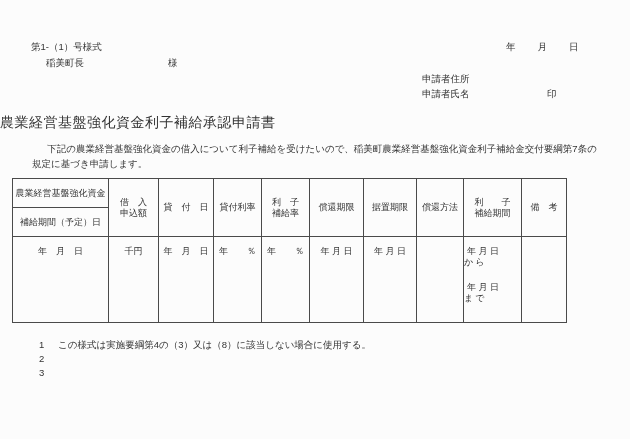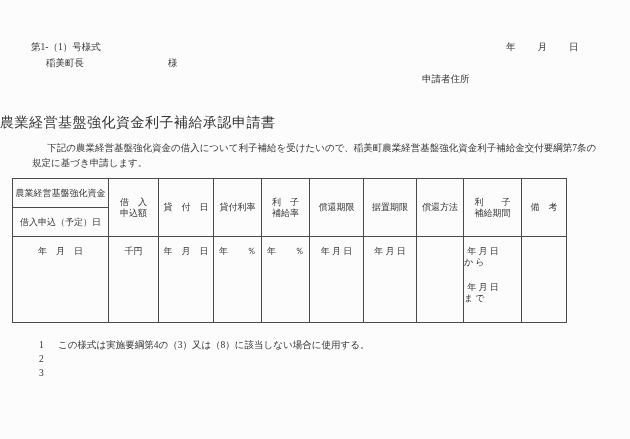--- a/index.html
+++ b/index.html
@@ -1,21 +1,21 @@
 <!DOCTYPE html>
 <html><head>
 <meta charset="utf-8">
 <style>
   html, body { margin: 0; padding: 0; background: #e8e8e8; }
   .page {
     position: relative;
     width: 630px;
     height: 439px;
     background: #fcfcfc;
-    font-family: Liberation Serif, serif;
+    font-family: Liberation Sans, sans-serif;
     color: #333;
     font-size: 9.5px;
     overflow: hidden;
   }
   .abs { position: absolute; white-space: nowrap; }
 
   .form-number { left: 31px; top: 41px; }
   .addressee-row { left: 46px; top: 57px; width: 200px; }
   .honorific { position: absolute; left: 122px; top: 0; }
   .date-row { left: 506px; top: 41px; display: flex; }
@@ -70,20 +70,24 @@
   </div>
 
   <div class="abs date-row">
     <span>年</span>
     <span>月</span>
     <span>日</span>
   </div>
 
   <div class="abs applicant-address">申請者住所</div>
 
+  <div class="abs applicant-name-row">
+    <span>申請者氏名</span>
+    <span class="seal">印</span>
+  </div>
 
   <h1 class="abs title">農業経営基盤強化資金利子補給承認申請書</h1>
 
   <div class="abs body-text">
     <div class="l1">下記の農業経営基盤強化資金の借入について利子補給を受けたいので、稲美町農業経営基盤強化資金利子補給金交付要綱第7条の</div>
     <div class="l2">規定に基づき申請します。</div>
   </div>
 
   <table class="main-table">
     <colgroup>
@@ -114,21 +118,21 @@
         <td rowspan="2">償還期限</td>
         <td rowspan="2">据置期限</td>
         <td rowspan="2">償還方法</td>
         <td rowspan="2">
           <div>利　　子</div>
           <div>補給期間</div>
         </td>
         <td rowspan="2">備　考</td>
       </tr>
       <tr class="hrow">
-        <td>借入申込（予定）日</td>
+        <td>補給期間（予定）日</td>
       </tr>
       <tr class="drow">
         <td>年　月　日</td>
         <td class="d-right">千円</td>
         <td>年　月　日</td>
         <td>
           <div class="rate-cell">
             <span>年</span>
             <span>％</span>
           </div>

